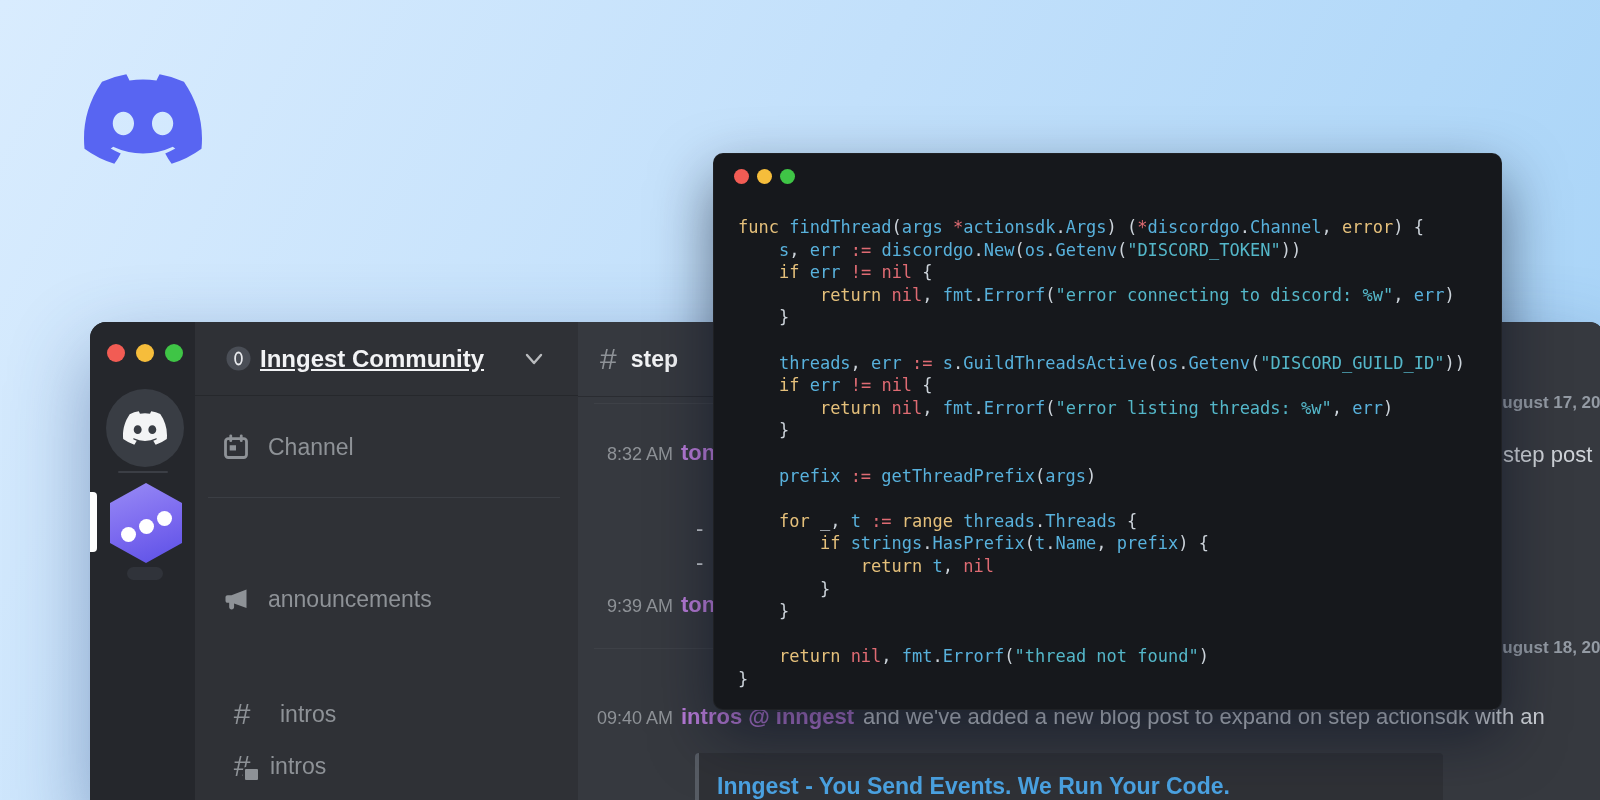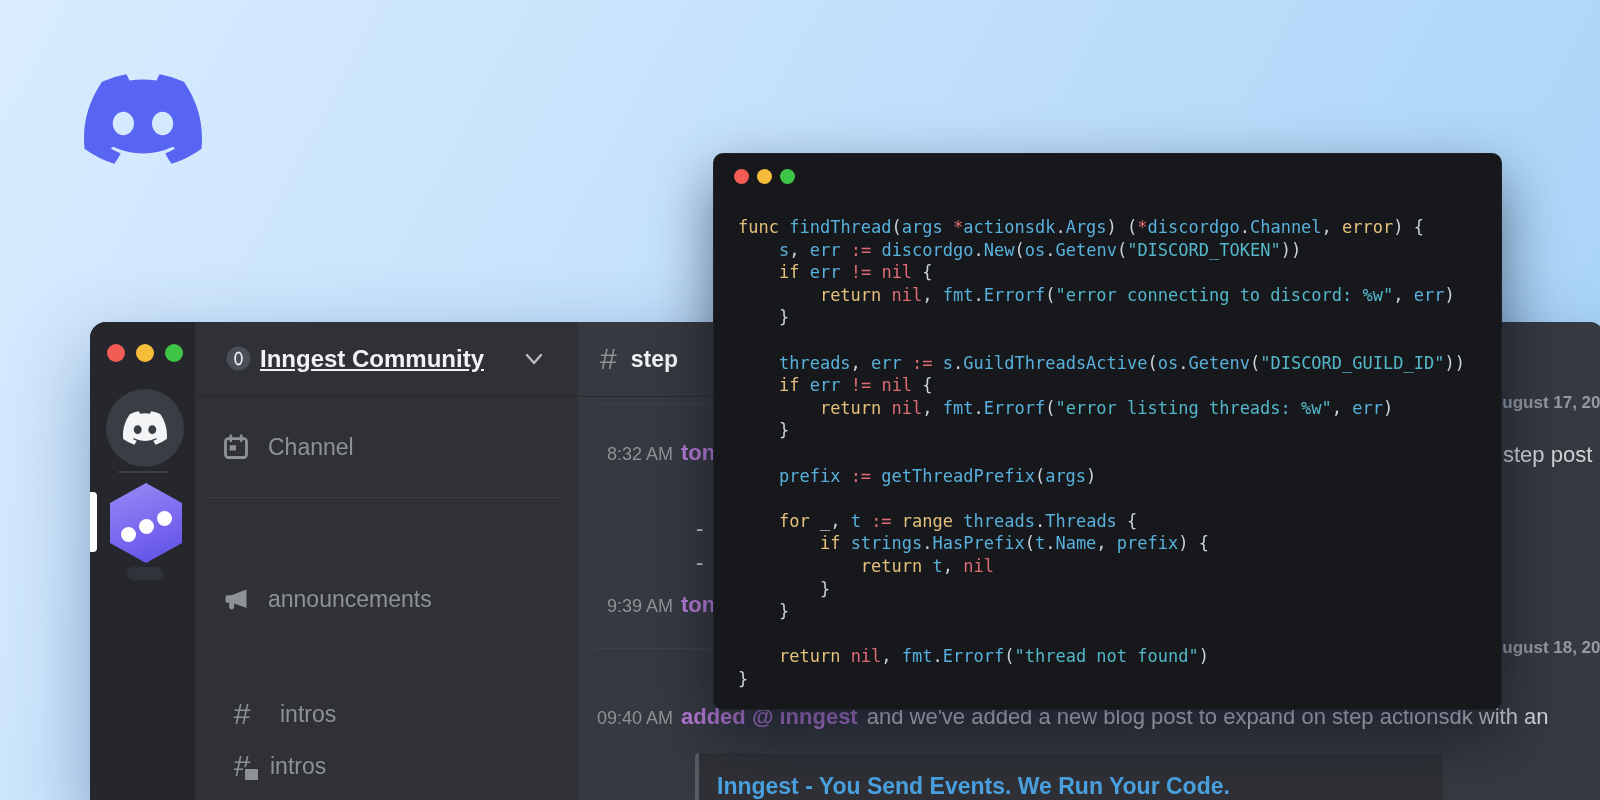--- a/index.html
+++ b/index.html
@@ -193,21 +193,21 @@
         <div class="dash" style="top:159px;">-</div>
 
         <div class="msg" style="top:196px;">
           <span class="time">9:39 AM</span><span class="user">tonyhb</span>
         </div>
 
         <div class="date-divider" style="top:252px;"></div>
         <div class="date-chip" style="left:904px;top:240px;">August 18, 2022</div>
 
         <div class="msg" style="top:308px;">
-          <span class="time">09:40 AM</span><span class="user">added @ inngest</span><span class="mtext">and we've added a new blog post to expand on step actionsdk with an</span>
+          <span class="time">09:40 AM</span><span class="user">intros @ inngest</span><span class="mtext">and we've added a new blog post to expand on step actionsdk with an</span>
         </div>
 
         <div class="embed">
           <div class="embed-title">Inngest - You Send Events. We Run Your Code.</div>
         </div>
       </div>
     </div>
   </div>
 
   <div class="cwin">

